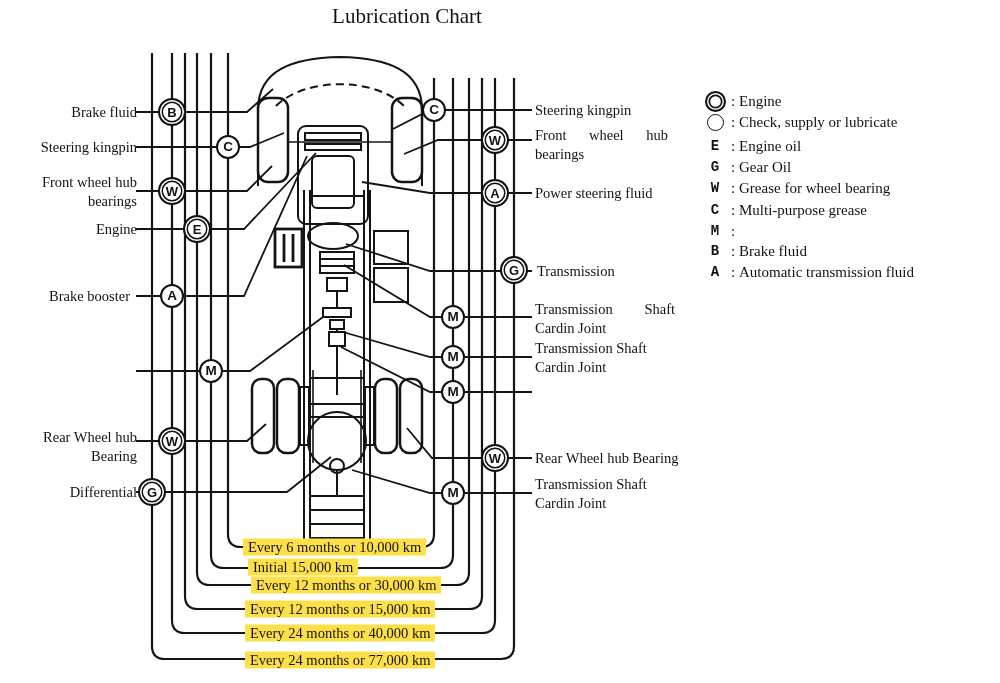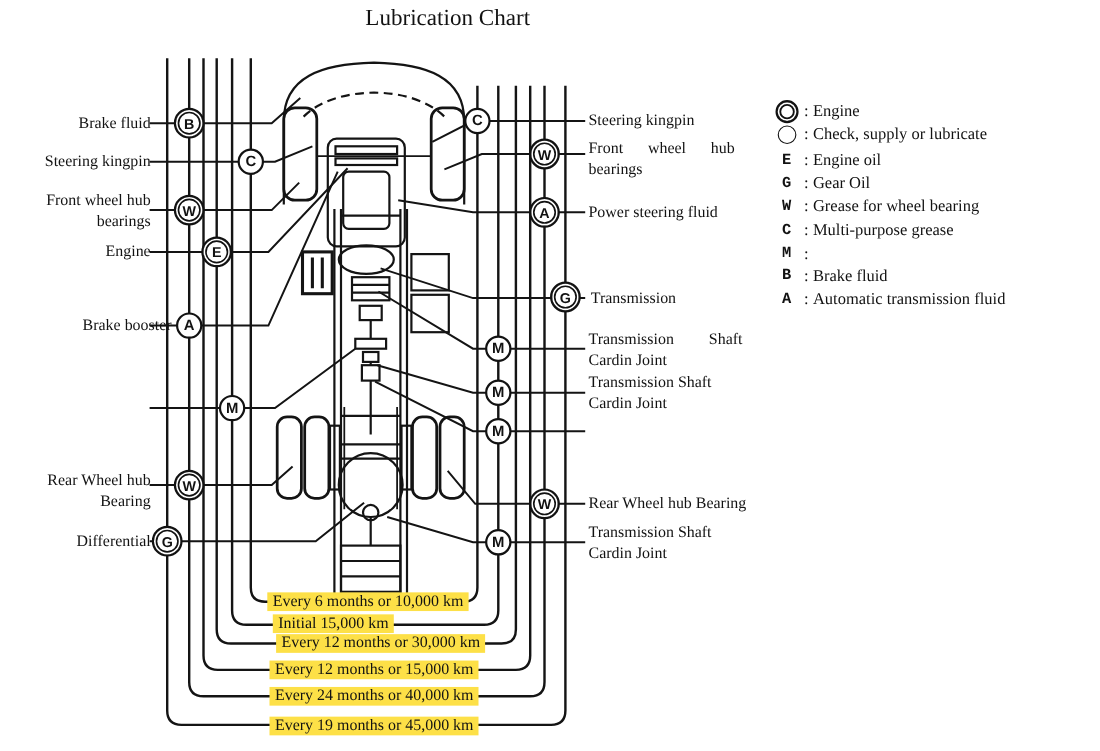--- a/index.html
+++ b/index.html
@@ -104,21 +104,21 @@
       <path d="M310 510 H364 M310 524 H364"></path>
     </g>
   </svg>
 
   <div class="title">Lubrication Chart</div>
 
   <div class="lbl L" style="right:863px;top:103px">Brake fluid</div>
   <div class="lbl L" style="right:863px;top:138px">Steering kingpin</div>
   <div class="lbl L wrap" style="right:863px;top:173px;width:112px">Front wheel hub bearings</div>
   <div class="lbl L" style="right:863px;top:220px">Engine</div>
-  <div class="lbl L" style="right:844px;top:287px">Brake booster</div>
+  <div class="lbl L" style="right:870px;top:287px">Brake booster</div>
   <div class="lbl L wrap" style="right:863px;top:428px;width:110px">Rear Wheel hub Bearing</div>
   <div class="lbl L" style="right:863px;top:483px">Differential</div>
 
   <div class="lbl" style="left:535px;top:101px">Steering kingpin</div>
   <div class="lbl wrap just" style="left:535px;top:126px;width:133px">Front wheel hub bearings</div>
   <div class="lbl" style="left:535px;top:184px">Power steering fluid</div>
   <div class="lbl" style="left:537px;top:262px">Transmission</div>
   <div class="lbl wrap just" style="left:535px;top:300px;width:140px">Transmission Shaft Cardin Joint</div>
   <div class="lbl wrap" style="left:535px;top:339px;width:140px">Transmission Shaft Cardin Joint</div>
   <div class="lbl" style="left:535px;top:449px">Rear Wheel hub Bearing</div>
@@ -141,21 +141,21 @@
   <div class="sym s1" style="left:441px;top:345px">M</div>
   <div class="sym s1" style="left:441px;top:380px">M</div>
   <div class="sym s2" style="left:481px;top:444px">W</div>
   <div class="sym s1" style="left:441px;top:481px">M</div>
 
   <div class="intv" style="left:243px;top:547px">Every 6 months or 10,000 km</div>
   <div class="intv" style="left:248px;top:567px">Initial 15,000 km</div>
   <div class="intv" style="left:251px;top:585px">Every 12 months or 30,000 km</div>
   <div class="intv" style="left:245px;top:609px">Every 12 months or 15,000 km</div>
   <div class="intv" style="left:245px;top:633px">Every 24 months or 40,000 km</div>
-  <div class="intv" style="left:245px;top:660px">Every 19 months or 45,000 km</div>
+  <div class="intv" style="left:245px;top:660px">Every 24 months or 77,000 km</div>
 
   <div class="lg-row" style="left:703px;top:91px">
     <span class="lg-ic">
         <span class="ic2"></span>
       </span>
     <span class="lg-colon">:</span>
     <span class="lg-lab">Engine</span>
   </div>
   <div class="lg-row" style="left:703px;top:112px">
     <span class="lg-ic">

